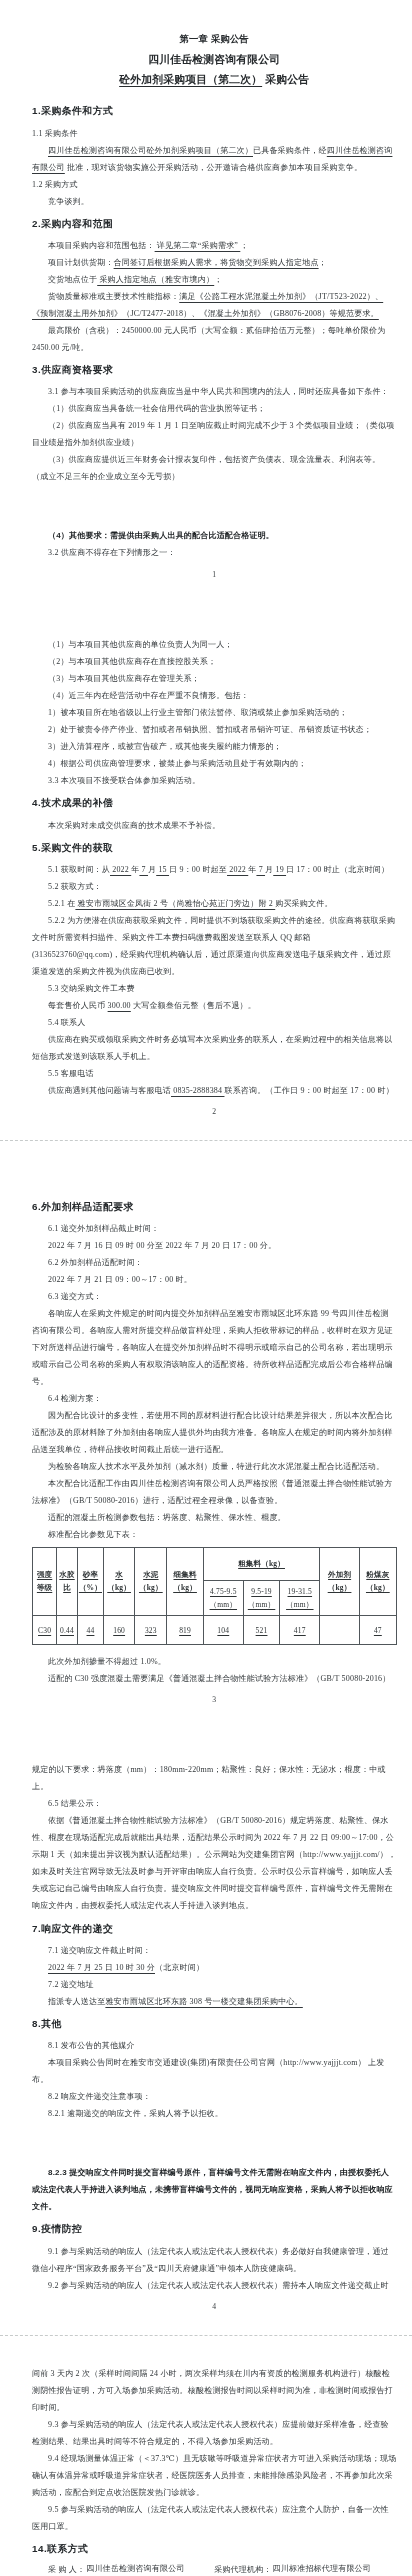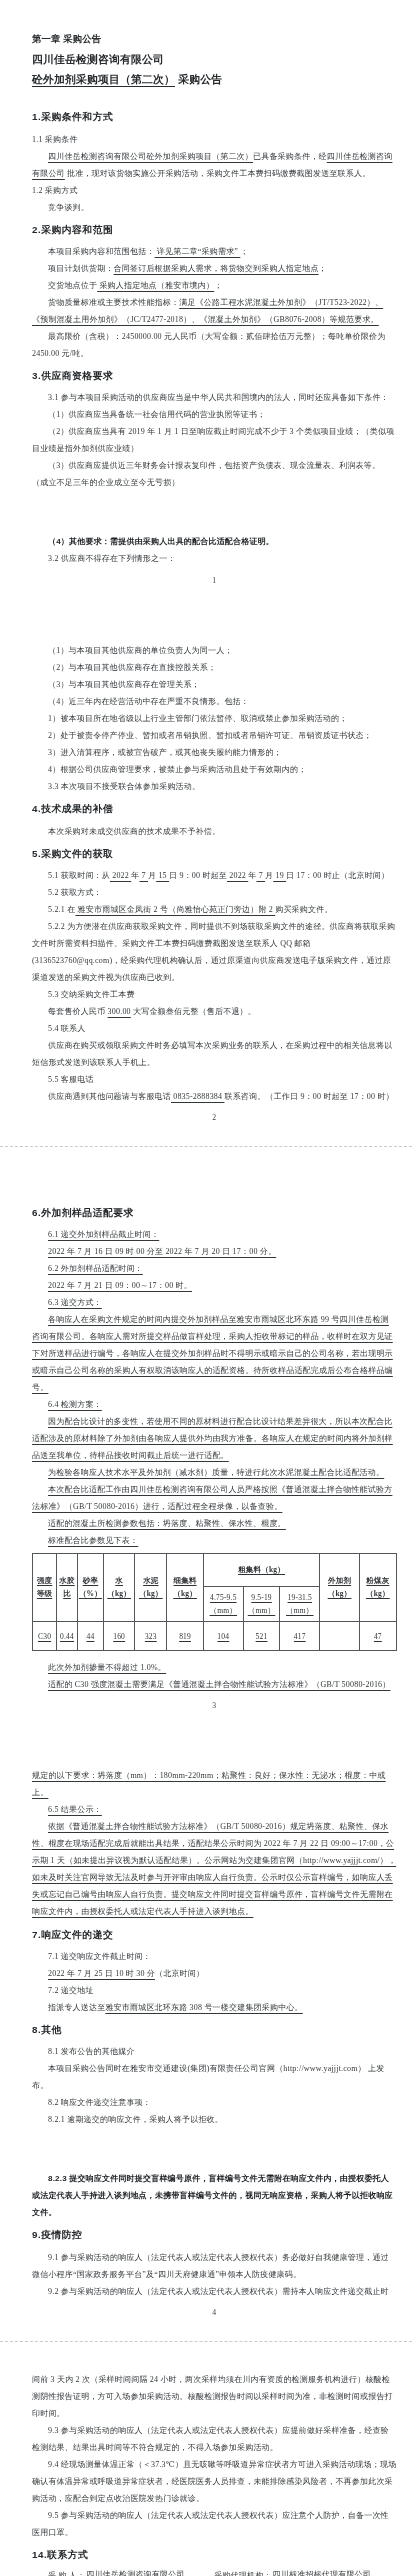--- a/index.html
+++ b/index.html
@@ -5,33 +5,33 @@
 <style>
   html,body{margin:0;padding:0;background:#e9e9e9;}
   .page{
     width:412px;height:2917px;overflow:hidden;position:relative;
     margin:0 auto;background:#ffffff;
     font-family:"Liberation Serif","DejaVu Serif",serif;
     color:#32373a;
   }
   .doc{padding:33px 15.5px 0 32px;font-size:8px;letter-spacing:0.2px;}
   
-  .hc{font-family:"Liberation Sans","DejaVu Sans",sans-serif;font-weight:700;color:#272b2e;}
+  .hc{text-align:center;font-family:"Liberation Sans","DejaVu Sans",sans-serif;font-weight:700;color:#272b2e;}
   .hc-sm{font-size:9.3px;margin:0 0 7.2px 0;}
   .hc-lg{font-size:10.8px;margin:0 0 6.2px 0;}
-  .hc-title{margin-bottom:24px;}
+  .hc-title{margin-bottom:18px;}
   .hc-title .u{text-decoration:underline;text-underline-offset:3.1px;text-decoration-thickness:1px;}
   
   .h1b{font-family:"Liberation Sans","DejaVu Sans",sans-serif;font-weight:700;
        font-size:9.8px;color:#24282b;margin:8.2px 0 6.2px 0;letter-spacing:0.5px;}
   
   .para{line-height:17px;margin:0;text-indent:16px;}
   .para.ni{text-indent:0;}
   .para .u{text-decoration:underline;text-underline-offset:2.6px;}
-  .para.pu span{text-decoration:underline;text-underline-offset:2.6px;margin-top:40px;}
+  .para.pu span{text-underline-offset:2.6px;margin-top:40px;}
   .para.pb{font-weight:700;font-family:"Liberation Sans","DejaVu Sans",sans-serif;color:#1c2023;margin-top:42px;}
   .pagenum{text-align:center;margin:5.2px 0;line-height:15.5px;font-size:7.7px;color:#3a3f42;}
   .dashed{border-top:1px dashed #c7cbcb;margin:20.6px -15.5px 4.1px -32px;height:0;}
   .gap-sm{height:25px;} .gap-md{height:47px;} .gap-lg{height:49px;}
   
   .mix{border-collapse:collapse;table-layout:fixed;width:365px;margin:4.1px 0 7.2px 0;
        font-size:7.5px;color:#2e3335;}
   .mix th,.mix td{border:0.8px solid #50565a;font-weight:400;text-align:center;
        padding:2.1px 0.5px;line-height:13px;text-decoration:underline;text-underline-offset:2.1px;}
   .mix thead tr:first-child th{height:28px;font-weight:bold;}
@@ -51,21 +51,21 @@
 </head>
 <body>
 
 <div class="page">
   <div class="doc" id="doc-flow">
       <div class="hc hc-sm"><span>第一章 采购公告</span></div>
       <div class="hc hc-lg"><span>四川佳岳检测咨询有限公司</span></div>
       <div class="hc hc-lg hc-title"><span class="u">砼外加剂采购项目（第二次）</span><span> 采购公告</span></div>
       <div class="h1b"><span>1.采购条件和方式</span></div>
       <div class="para ni"><span>1.1 采购条件</span></div>
-      <div class="para"><span class="u">四川佳岳检测咨询有限公司砼外加剂采购项目（第二次）</span><span>已具备采购条件，经</span><span class="u">四川佳岳检测咨询有限公司</span><span> 批准，现对该货物实施公开采购活动，采购文件工本费扫码缴费截图发送至联系人。</span></div>
+      <div class="para"><span class="u">四川佳岳检测咨询有限公司砼外加剂采购项目（第二次）</span><span>已具备采购条件，经</span><span class="u">四川佳岳检测咨询有限公司</span><span> 批准，现对该货物实施公开采购活动，公开邀请合格供应商参加本项目采购竞争。</span></div>
       <div class="para ni"><span>1.2 采购方式</span></div>
       <div class="para"><span>竞争谈判。</span></div>
       <div class="h1b"><span>2.采购内容和范围</span></div>
       <div class="para"><span>本项目采购内容和范围包括：</span><span class="u"> 详见第二章“采购需求” </span><span>；</span></div>
       <div class="para"><span>项目计划供货期：</span><span class="u">合同签订后根据采购人需求，将货物交到采购人指定地点</span><span>；</span></div>
       <div class="para"><span>交货地点位于</span><span class="u"> 采购人指定地点（雅安市境内）</span><span>；</span></div>
       <div class="para"><span>货物质量标准或主要技术性能指标：</span><span class="u">满足《公路工程水泥混凝土外加剂》（JT/T523-2022）、《预制混凝土用外加剂》（JC/T2477-2018）、《混凝土外加剂》（GB8076-2008）等规范要求。</span></div>
       <div class="para"><span>最高限价（含税）：2450000.00 元人民币（大写金额：贰佰肆拾伍万元整）；每吨单价限价为 2450.00 元/吨。</span></div>
       <div class="h1b"><span>3.供应商资格要求</span></div>
       <div class="para"><span>3.1 参与本项目采购活动的供应商应当是中华人民共和国境内的法人，同时还应具备如下条件：</span></div>

